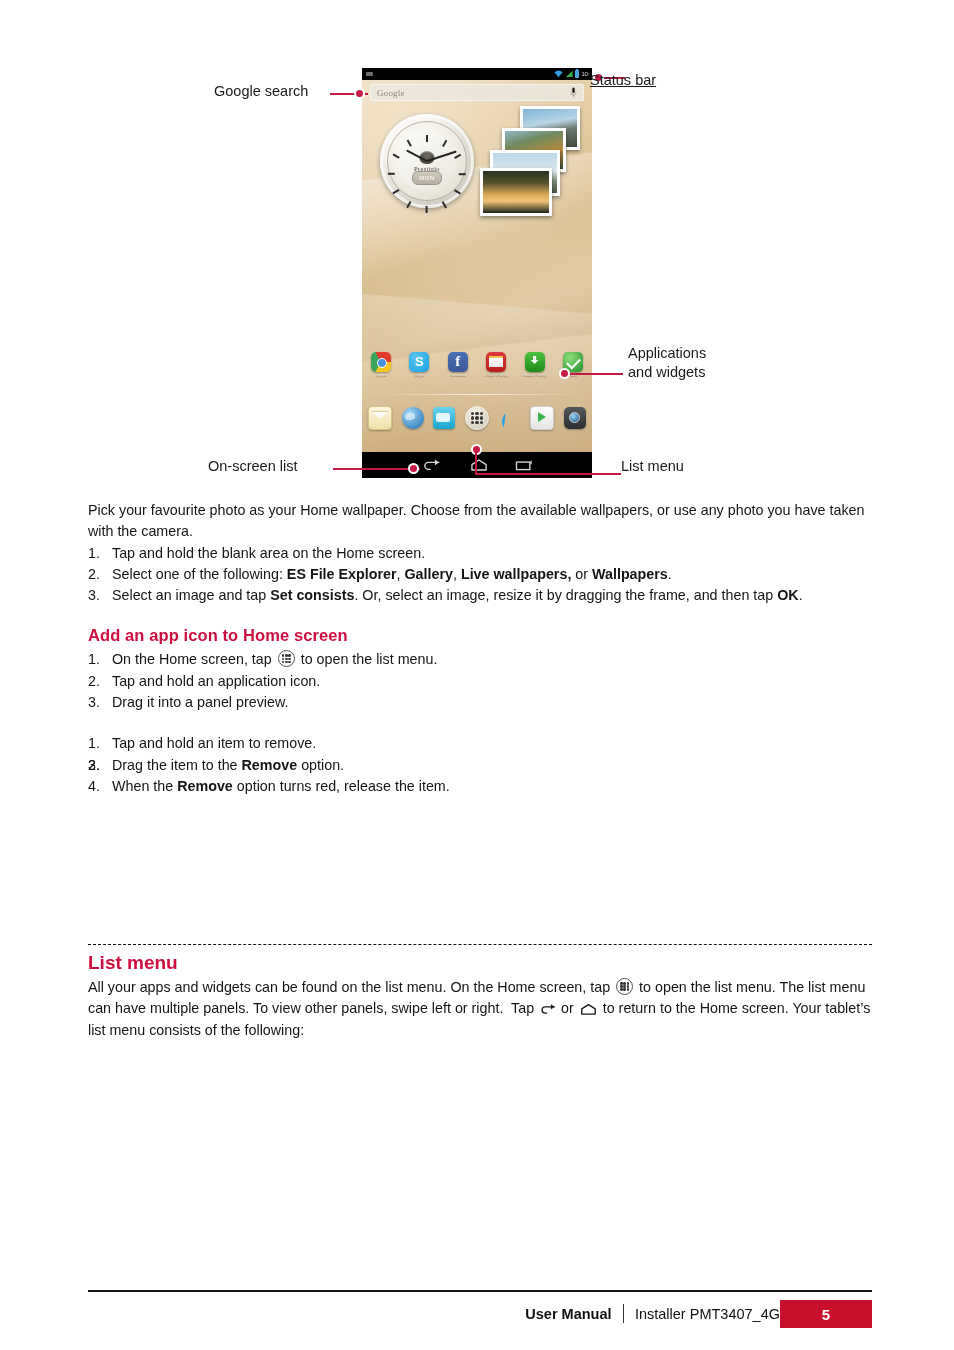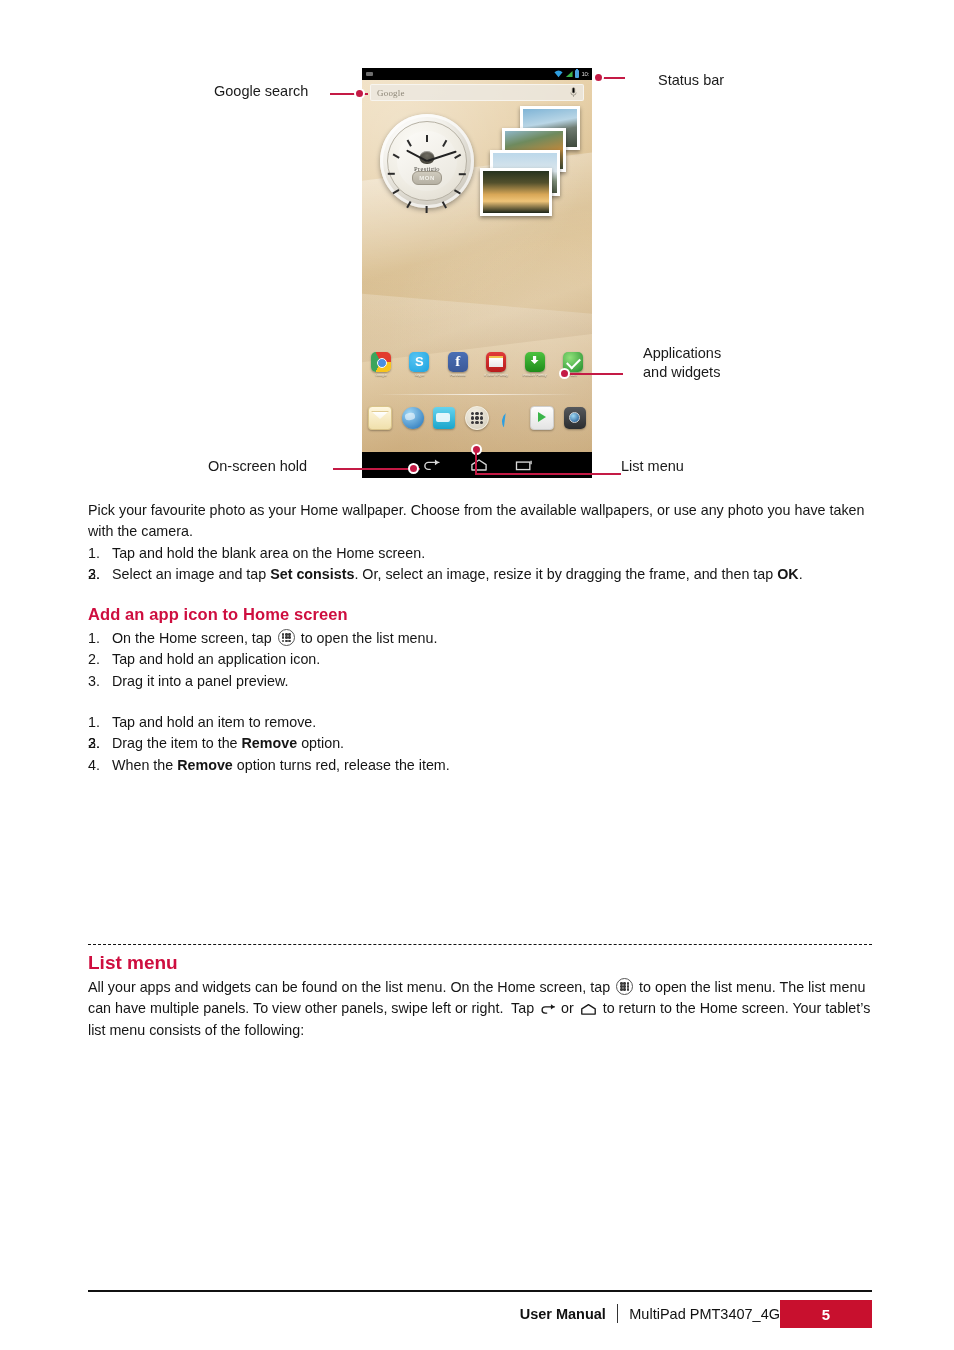--- a/index.html
+++ b/index.html
@@ -327,45 +327,45 @@
         </svg>
       </div>
     </div>
 
     <div class="callout" style="left:214px;top:82px;">Google search</div>
     <div class="lead" style="left:330px;top:93px;width:38px;"></div>
     <div class="dot" style="left:354px;top:88px;"></div>
 
     <div class="lead" style="left:597px;top:77px;width:28px;"></div>
     <div class="dot" style="left:593px;top:72px;"></div>
-    <div class="callout" style="left:658px;top:71px;">Status bar</div>
+    <div class="callout" style="left:590px;top:71px;text-decoration:underline;">Status bar</div>
 
     <div class="lead" style="left:565px;top:373px;width:58px;"></div>
     <div class="dot" style="left:559px;top:368px;"></div>
-    <div class="callout" style="left:628px;top:344px;margin-left:15px;">
+    <div class="callout" style="left:628px;top:344px;">
       <span>Applications</span><br>
       <span>and widgets</span>
     </div>
 
-    <div class="callout" style="left:208px;top:457px;">On-screen hold</div>
+    <div class="callout" style="left:208px;top:457px;">On-screen list</div>
     <div class="lead" style="left:333px;top:468px;width:87px;"></div>
     <div class="dot solid" style="left:408px;top:463px;"></div>
 
     <div class="dot solid" style="left:471px;top:444px;"></div>
     <div class="lead" style="left:475px;top:449px;width:1.8px;height:25px;"></div>
     <div class="lead" style="left:475px;top:473px;width:146px;"></div>
     <div class="callout" style="left:621px;top:457px;">List menu</div>
   </div>
 
   <div class="content">
 
     <p class="body">Pick your favourite photo as your Home wallpaper. Choose from the available wallpapers, or use any photo you have taken with the camera.</p>
     <ol class="steps">
       <li><span class="num">1.</span><span>Tap and hold the blank area on the Home screen.</span></li>
-      <li><span class="num">2.</span></li>
+      <li><span class="num">2.</span><span>Select one of the following: <b>ES File Explorer</b>, <b>Gallery</b>, <b>Live wallpapers,</b> or <b>Wallpapers</b>.</span></li>
       <li><span class="num">3.</span><span>Select an image and tap <b>Set consists</b>. Or, select an image, resize it by dragging the frame, and then tap <b>OK</b>.</span></li>
     </ol>
 
     <div class="gap"></div>
 
     <h2 class="sec">Add an app icon to Home screen</h2>
     <ol class="steps">
       <li><span class="num">1.</span><span>On the Home screen, tap <span class="inline-drawer"><span class="g">
                 <b></b>
                 <b></b>
@@ -411,20 +411,20 @@
           </svg></span> or <span class="inline-home"><svg viewBox="0 0 24 16">
             <path d="M3.5 14 L3.5 7.5 L12 2 L20.5 7.5 L20.5 14 Z" fill="none" stroke="#1a1a1a" stroke-width="1.7" stroke-linejoin="round"></path>
           </svg></span> to return to the Home screen. Your tablet’s list menu consists of the following:</p>
   </div>
 
   <div class="footrule"></div>
   <div class="footer">
     <div class="foot-inner">
       <span class="foot-um">User Manual</span>
       <span class="foot-sep"></span>
-      <span class="foot-model">MultiPad PMT3407_4G</span>
+      <span class="foot-model">Installer PMT3407_4G</span>
     </div>
     <div class="pagebadge">
       <span>5</span>
     </div>
   </div>
 
 </div>
 
 </body></html>

